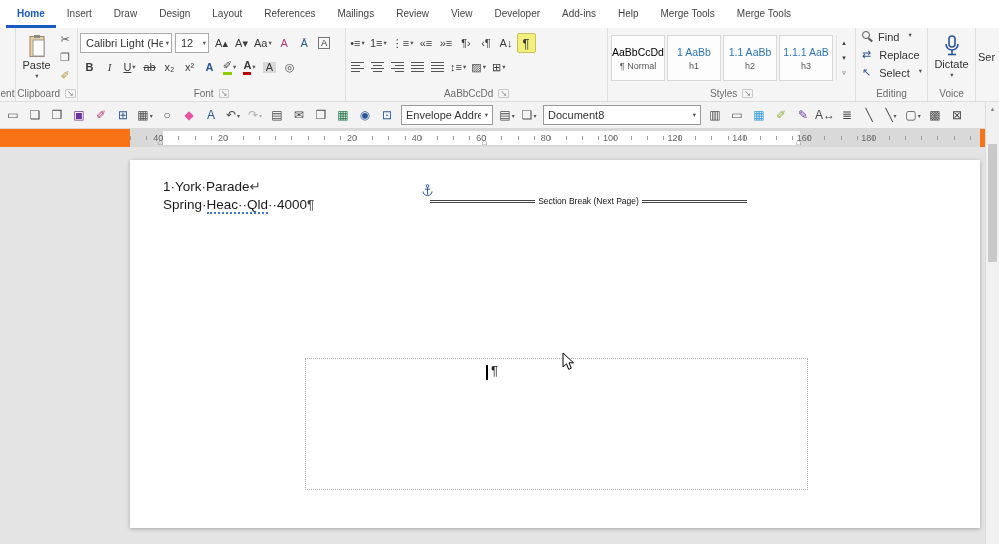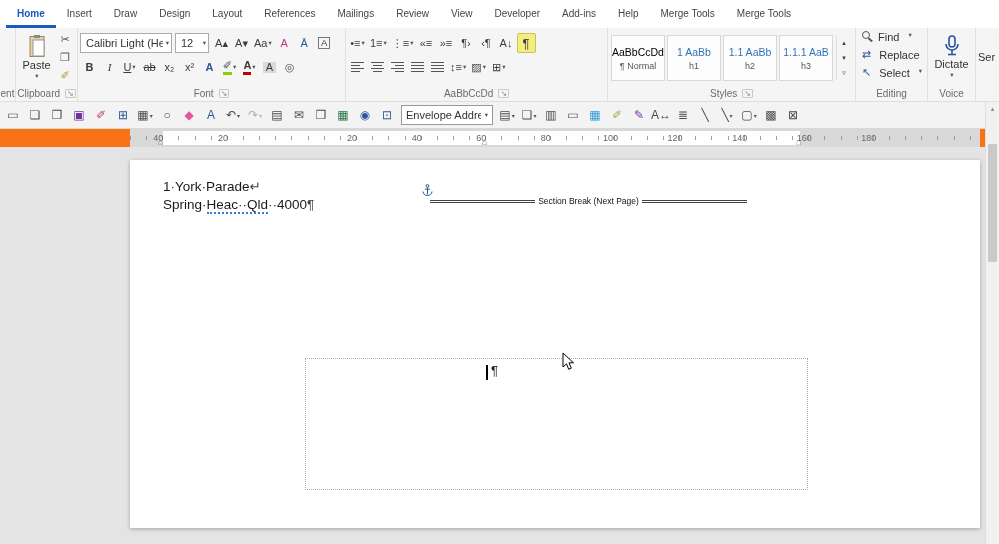--- a/index.html
+++ b/index.html
@@ -463,20 +463,24 @@
   </div>
   <span style="display:contents">
     
   <span class="tb-icon">
         <span class="glyph">▤</span>
         <span class="caret">▾</span>
       </span><span class="tb-icon">
         <span class="glyph">❏</span>
         <span class="caret">▾</span>
       </span></span>
+  <div class="tb-combo" style="width:158px">
+    <span class="combo-text">Document8</span>
+    <span class="caret">▾</span>
+  </div>
   <span style="display:contents">
     
   <span class="tb-icon">
         <span class="glyph">▥</span>
       </span><span class="tb-icon">
         <span class="glyph">▭</span>
       </span><span class="tb-icon" style="--ic: #2e9bd6;">
         <span class="glyph">▦</span>
       </span><span class="tb-icon" style="--ic: #8db63c;">
         <span class="glyph">✐</span>

